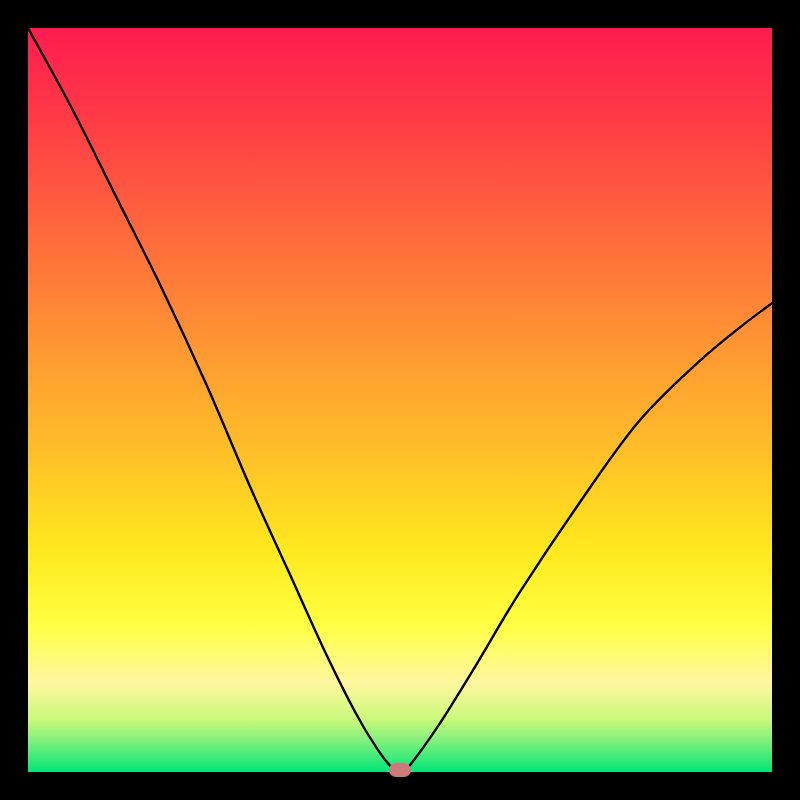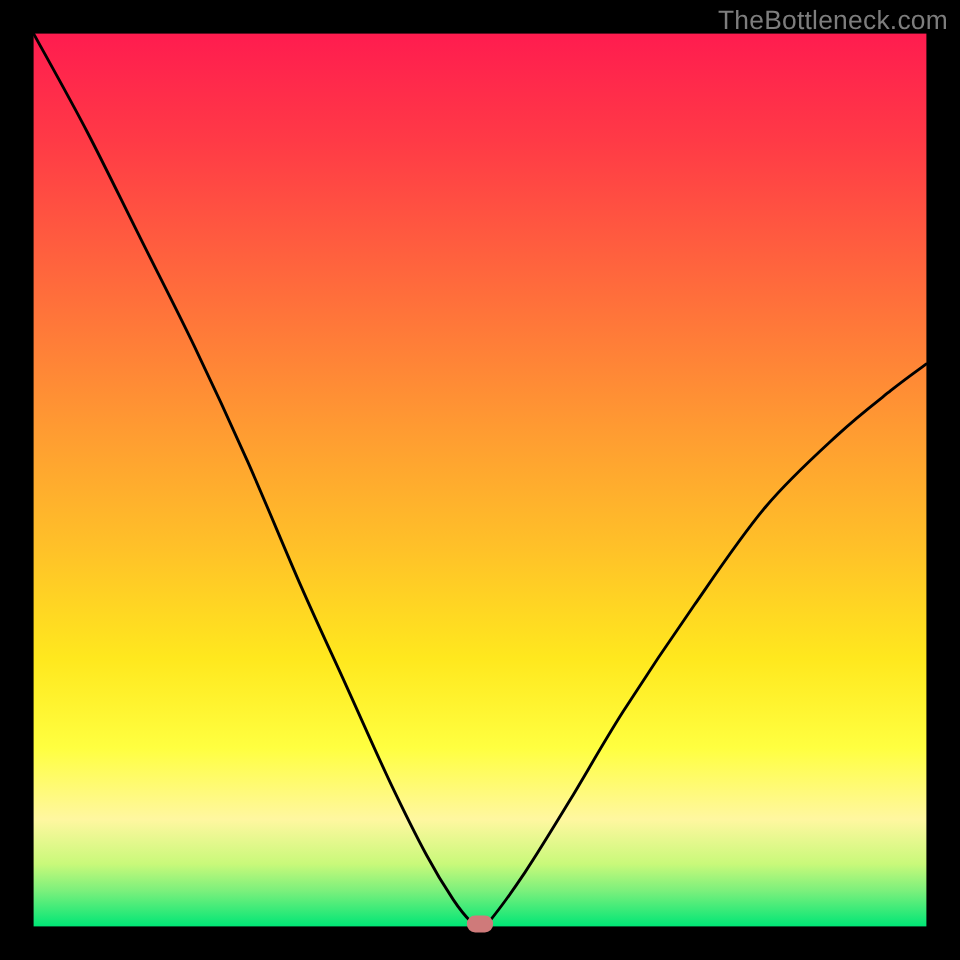--- a/index.html
+++ b/index.html
@@ -68,14 +68,13 @@
 
 <div class="frame">
   <div class="plot-area"></div>
 
   <svg class="curve" width="800" height="800" viewBox="0 0 800 800">
     <path fill="none" stroke="#000" stroke-width="2.4" stroke-linecap="round" d="M 28.0 28.0 C 35.4 41.6, 57.8 81.3, 72.6 109.8 C 87.5 138.4, 102.4 169.4, 117.3 199.1 C 132.2 228.9, 147.0 257.4, 161.9 288.4 C 176.8 319.4, 191.7 351.6, 206.6 385.1 C 221.4 418.6, 237.6 458.3, 251.2 489.3 C 264.8 520.3, 276.0 543.8, 288.4 571.1 C 300.8 598.4, 314.4 629.4, 325.6 653.0 C 336.8 676.5, 346.7 696.4, 355.4 712.5 C 364.0 728.6, 371.5 740.4, 377.7 749.7 C 383.9 759.0, 388.8 764.6, 392.6 768.3 C 396.3 772.0, 397.5 772.0, 400.0 772.0 C 402.5 772.0, 401.2 775.7, 407.4 768.3 C 413.6 760.8, 426.0 744.1, 437.2 727.4 C 448.4 710.6, 460.8 690.2, 474.4 667.8 C 488.0 645.5, 501.7 620.7, 519.0 593.4 C 536.4 566.2, 558.7 532.7, 578.6 504.2 C 598.4 475.6, 618.2 445.9, 638.1 422.3 C 657.9 398.8, 680.2 378.9, 697.6 362.8 C 715.0 346.7, 729.8 335.5, 742.2 325.6 C 754.6 315.7, 767.0 307.0, 772.0 303.3"></path>
   </svg>
 
   <div class="marker" style="left: 389px; top: 763px; background: rgb(207, 122, 122);"></div>
 
-  <div class="watermark">TheBottleneck.com</div>
 </div>
 
 </body></html>

